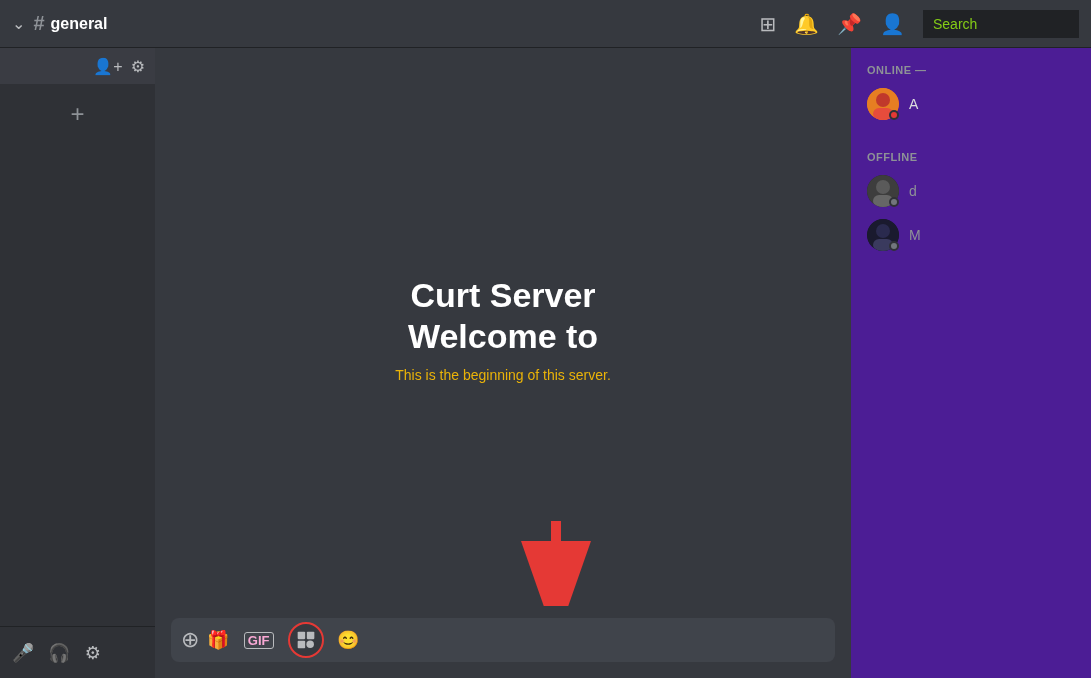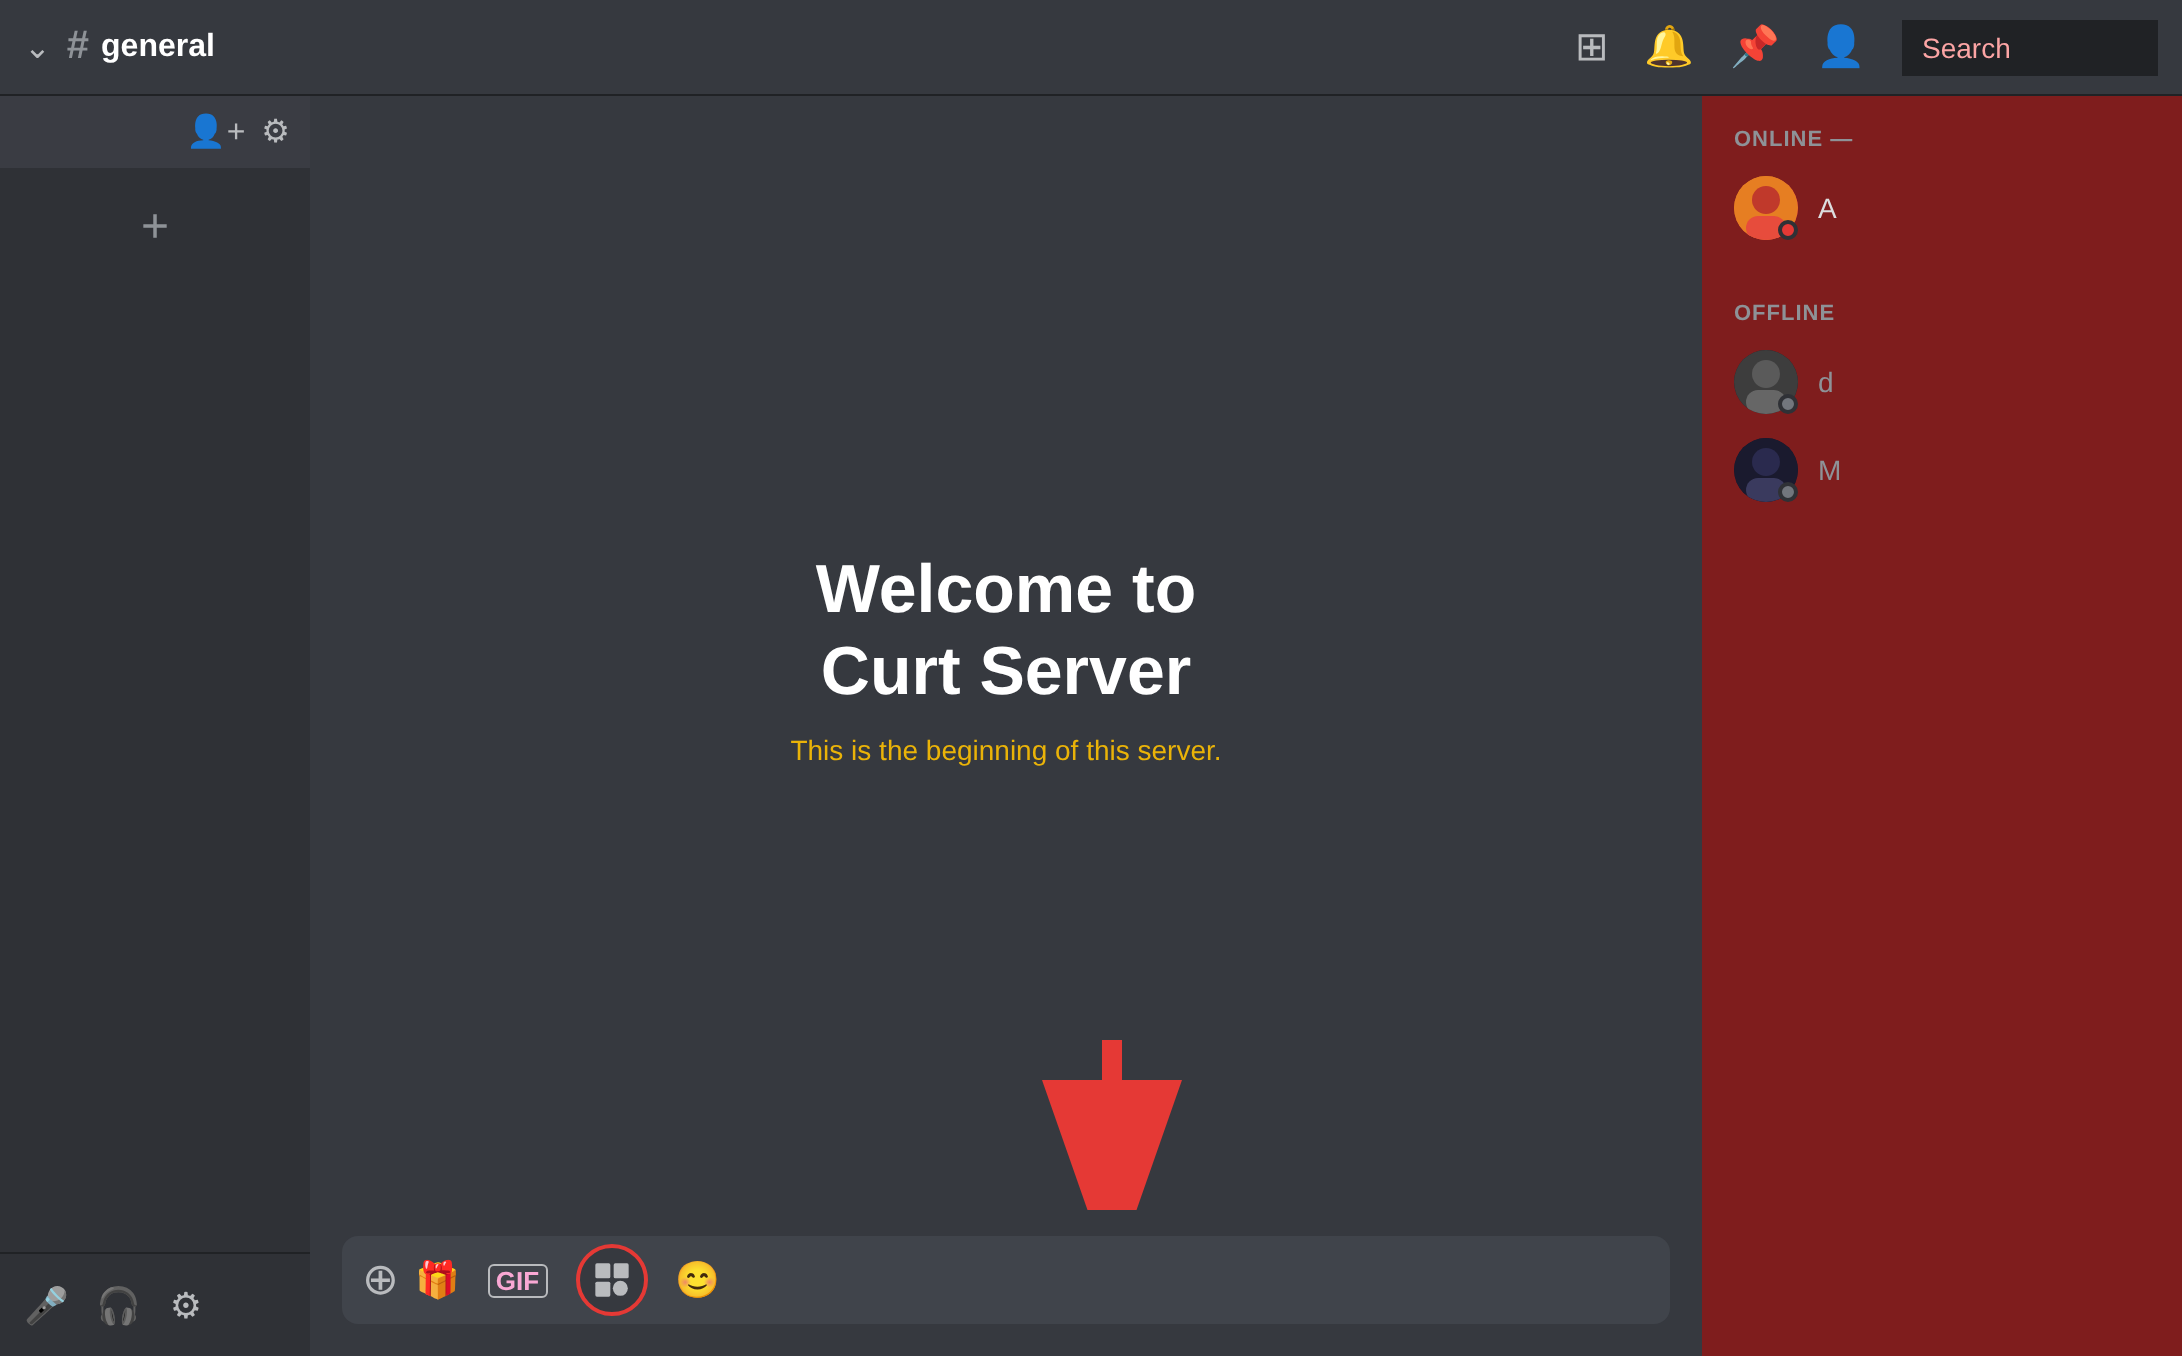--- a/index.html
+++ b/index.html
@@ -55,23 +55,23 @@
     }
     .topbar-icon {
       color: #b9bbbe;
       font-size: 20px;
       cursor: pointer;
     }
     .search-box {
       background: #202225;
       border-radius: 0;
       padding: 4px 10px;
-      color: #fca5a5;
+      color: #84cc16;
       font-size: 14px;
-      width: 128px;
+      width: 156px;
       height: 28px;
       display: flex;
       align-items: center;
       cursor: text;
     }
 
     
     .main {
       display: flex;
       flex: 1;
@@ -207,21 +207,21 @@
       align-items: center;
       justify-content: center;
       font-size: 20px;
       position: relative;
       border: 2.5px solid #e53935;
     }
 
     
     .member-list {
       width: 240px;
-      background: #7f1d1d;
+      background: #4c1d95;
       padding: 16px 8px;
       overflow-y: auto;
       flex-shrink: 0;
     }
     .member-section-title {
       color: #8e9297;
       font-size: 11px;
       font-weight: 700;
       letter-spacing: 0.5px;
       padding: 0 8px;
@@ -340,22 +340,22 @@
     <div class="sidebar-footer">
       <span class="sidebar-footer-icon">🎤</span>
       <span class="sidebar-footer-icon">🎧</span>
       <span class="sidebar-footer-icon">⚙</span>
     </div>
   </div>
 
   <div class="chat-area">
     <div class="chat-content">
       <div class="welcome-title">
+        <div>Curt Server</div>
         <div>Welcome to</div>
-        <div>Curt Server</div>
       </div>
       <div class="welcome-sub">This is the beginning of this server.</div>
     </div>
 
     <div class="annotation-arrow">
       <svg class="arrow-svg" viewBox="0 0 70 90" xmlns="http://www.w3.org/2000/svg">
         <defs>
           <marker id="arrowhead" markerWidth="10" markerHeight="7" refX="5" refY="3.5" orient="auto">
             <polygon points="0 0, 10 3.5, 0 7" fill="#e53935"></polygon>
           </marker>

